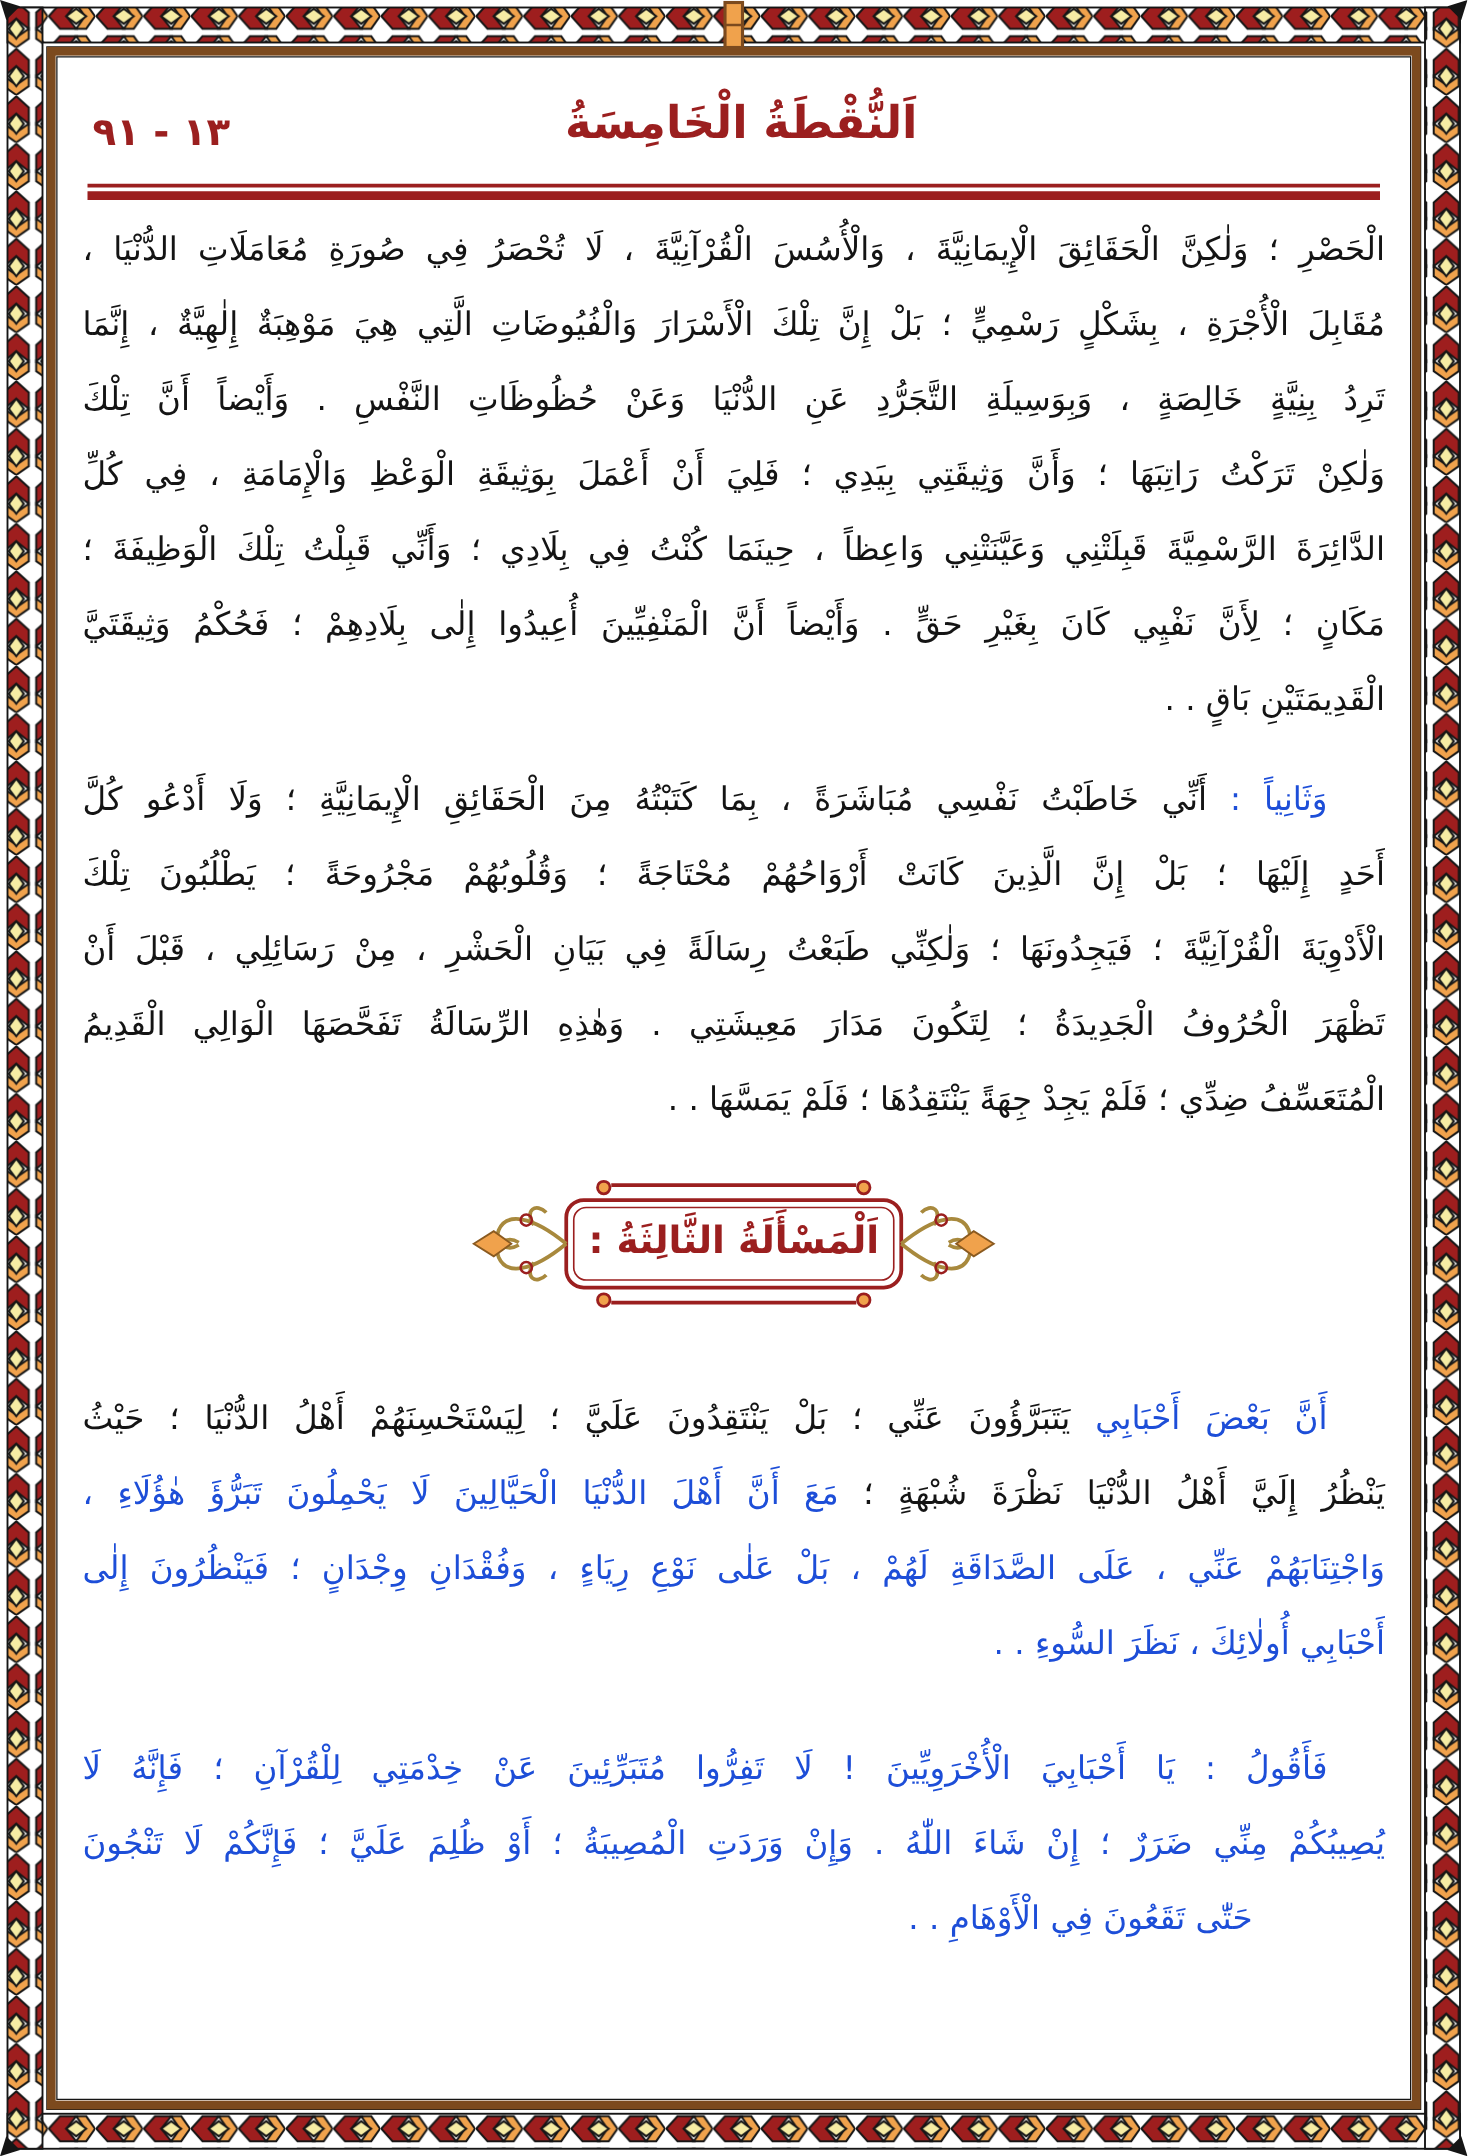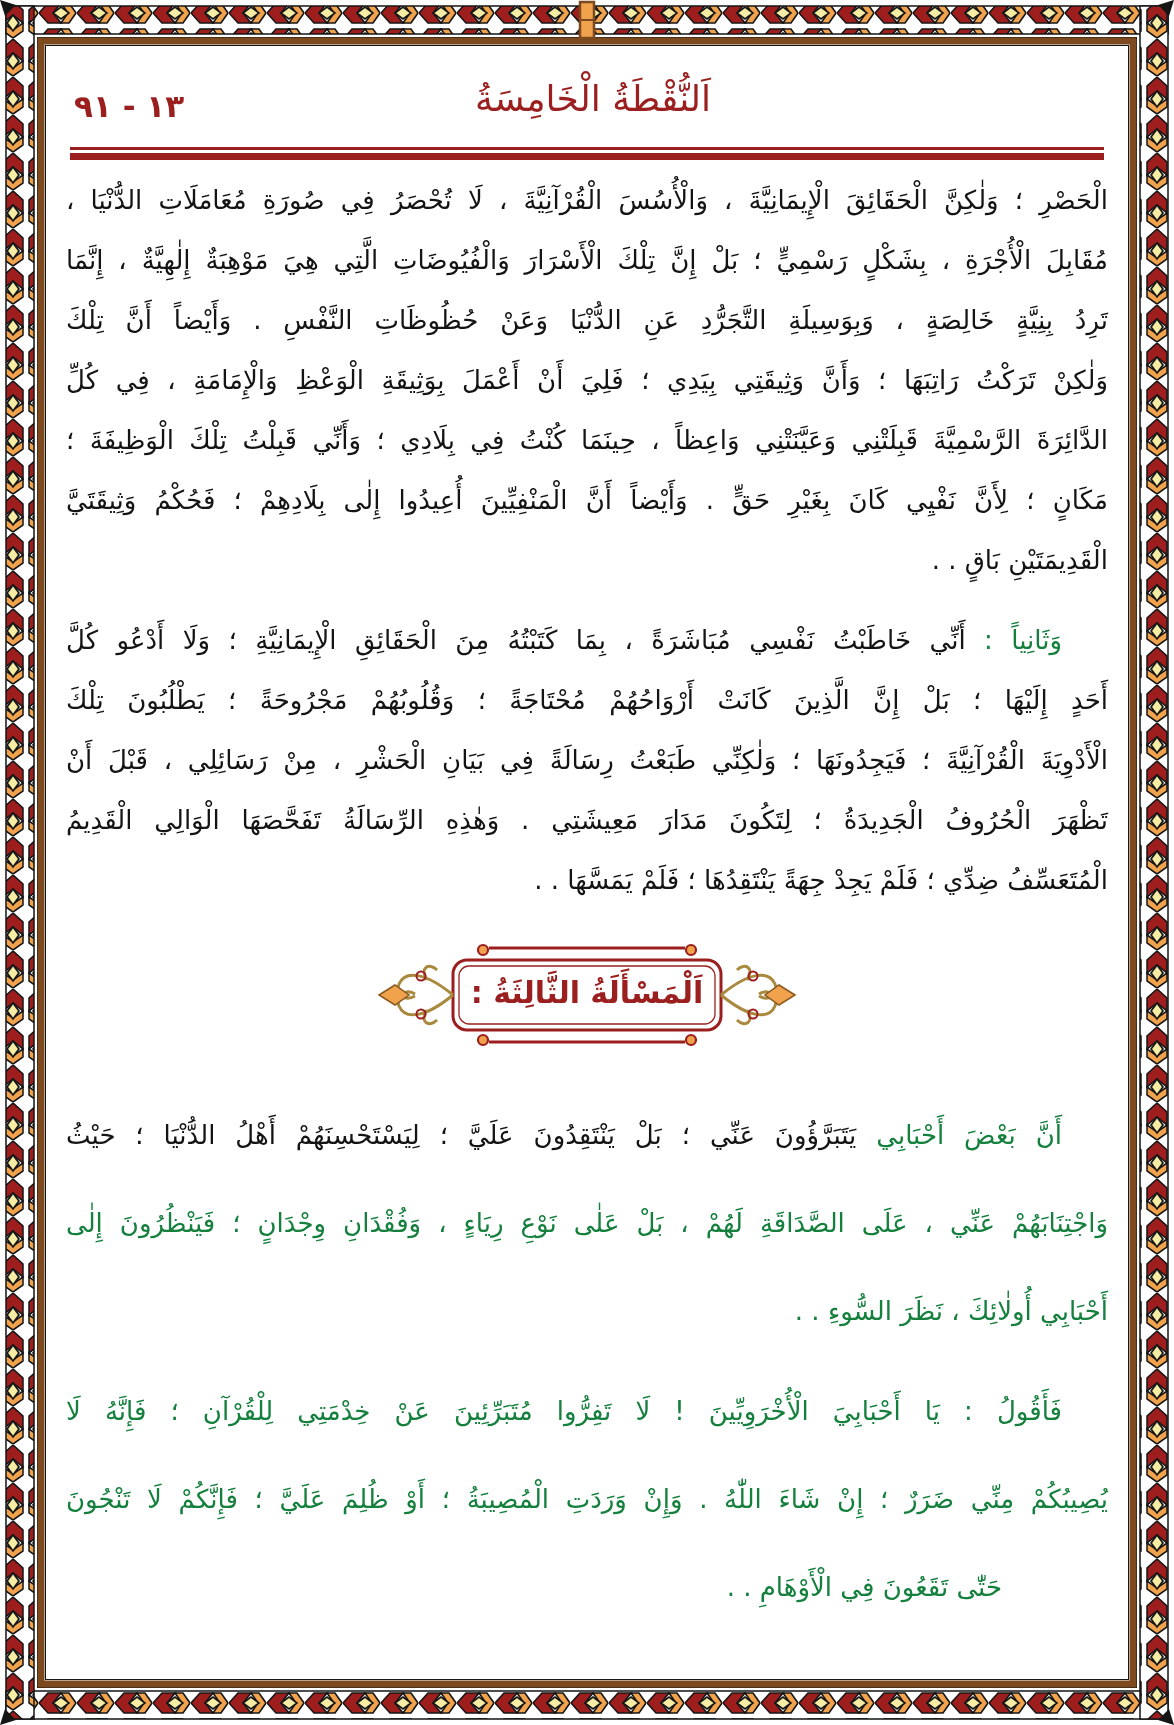--- a/index.html
+++ b/index.html
@@ -11,34 +11,34 @@
   .content{
     position:absolute;left:64px;right:64px;top:50px;bottom:50px;
     direction:rtl;
   }
   .page-num{
     position:absolute;top:38px;left:10px;direction:rtl;
     font-size:31px;font-weight:bold;color:#9b1f1f;letter-spacing:2px;
   }
   .page-title{
     position:absolute;top:28px;left:12px;right:0;text-align:center;
-    font-size:36px;font-weight:normal;color:#9b1f1f;
+    font-size:36px;font-weight:bold;color:#9b1f1f;
   }
   .rules{position:absolute;top:97px;left:6px;right:6px;}
   .rule-thin{height:3px;background:#9b1f1f;}
   .rule-thick{height:7px;background:#9b1f1f;margin-top:3px;}
   .body-text{
     position:absolute;top:120px;left:2px;right:2px;
     font-size:26px;line-height:60px;color:#141414;
   }
   .line{text-align:justify;text-align-last:justify;}
   .line.r{text-align:right;text-align-last:right;}
   .line.tail{text-align:right;text-align-last:right;padding-left:0;padding-right:106px;}
   .indent{padding-right:46px;}
-  .red{color:#15803d;margin-top:28px;}
+  .red{color:#1d4ed8;}
   .p{margin-top:0;}
   .gap{margin-top:20px;}
   .gap-lg{margin-top:40px;}
   .ornament{
     width:440px;height:110px;margin:30px auto 55px;position:relative;
   }
   .ornament-label{
     position:absolute;inset:0;display:flex;align-items:center;justify-content:center;
     font-size:30px;font-weight:bold;color:#9b1f1f;padding-bottom:4px;
   }
@@ -145,20 +145,21 @@
           <polygon points="12,55 28,45 42,55 28,65" fill="#f0a24c" stroke="#8a5a20" stroke-width="1.5"></polygon>
           <circle cx="54" cy="36" r="4.5" fill="none" stroke="#9b1f1f" stroke-width="2"></circle>
           <circle cx="54" cy="74" r="4.5" fill="none" stroke="#9b1f1f" stroke-width="2"></circle>
         </g>
       </svg>
       <div class="ornament-label">اَلْمَسْأَلَةُ الثَّالِثَةُ :</div>
     </div>
 
     <div class="p">
       <div class="line indent"><span class="red">أَنَّ بَعْضَ أَحْبَابِي</span><span> يَتَبَرَّؤُونَ عَنِّي ؛ بَلْ يَنْتَقِدُونَ عَلَيَّ ؛ لِيَسْتَحْسِنَهُمْ أَهْلُ الدُّنْيَا ؛ حَيْثُ</span></div>
+      <div class="line"><span>يَنْظُرُ إِلَيَّ أَهْلُ الدُّنْيَا نَظْرَةَ شُبْهَةٍ ؛</span><span class="red"> مَعَ أَنَّ أَهْلَ الدُّنْيَا الْحَيَّالِينَ لَا يَحْمِلُونَ تَبَرُّؤَ هٰؤُلَاءِ ،</span></div>
       <div class="line red">وَاجْتِنَابَهُمْ عَنِّي ، عَلَى الصَّدَاقَةِ لَهُمْ ، بَلْ عَلٰى نَوْعِ رِيَاءٍ ، وَفُقْدَانِ وِجْدَانٍ ؛ فَيَنْظُرُونَ إِلٰى</div>
       <div class="line r red">أَحْبَابِي أُولٰائِكَ ، نَظَرَ السُّوءِ . .</div>
     </div>
 
     <div class="p gap-lg">
       <div class="line indent red">فَأَقُولُ : يَا أَحْبَابِيَ الْأُخْرَوِيِّينَ ! لَا تَفِرُّوا مُتَبَرِّئِينَ عَنْ خِدْمَتِي لِلْقُرْآنِ ؛ فَإِنَّهُ لَا</div>
       <div class="line red">يُصِيبُكُمْ مِنِّي ضَرَرٌ ؛ إِنْ شَاءَ اللّٰهُ . وَإِنْ وَرَدَتِ الْمُصِيبَةُ ؛ أَوْ ظُلِمَ عَلَيَّ ؛ فَإِنَّكُمْ لَا تَنْجُونَ</div>
       <div class="line tail red">حَتّٰى تَقَعُونَ فِي الْأَوْهَامِ . .</div>
     </div>
 

